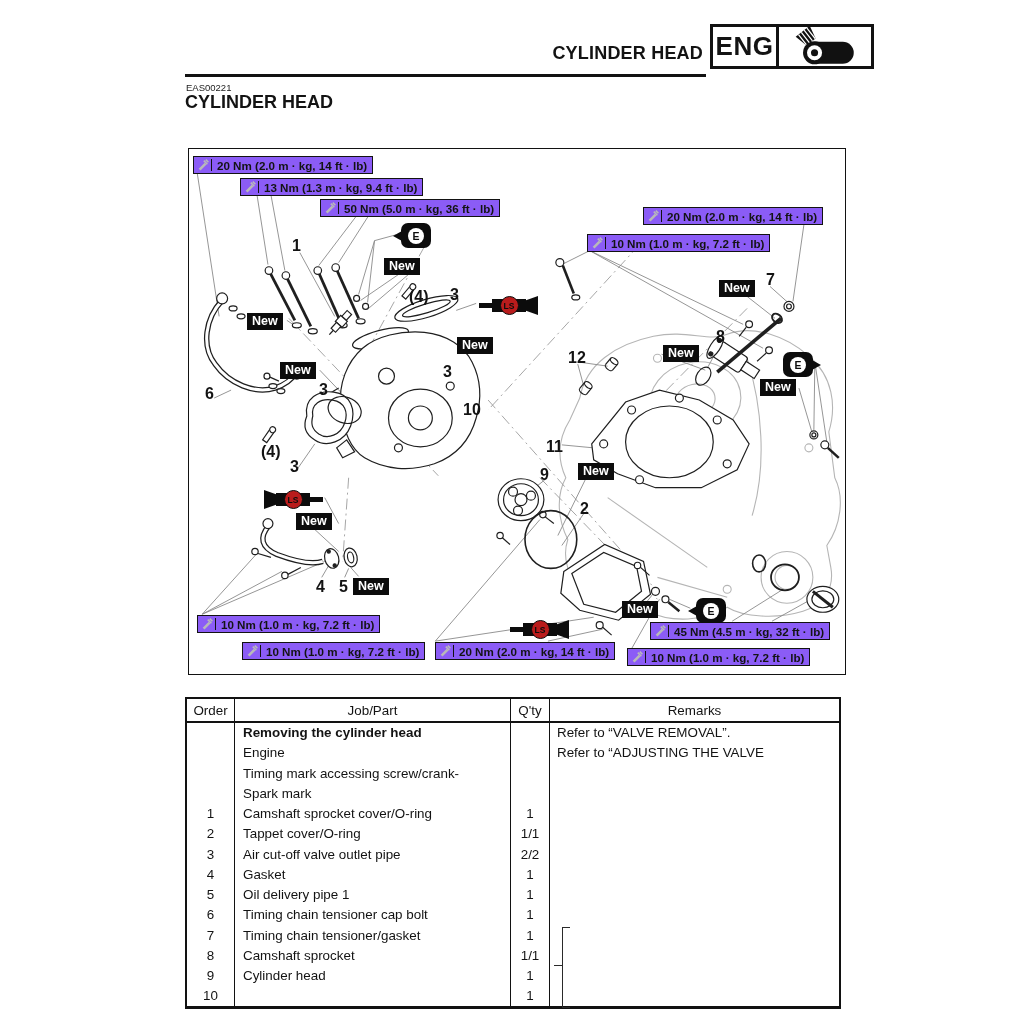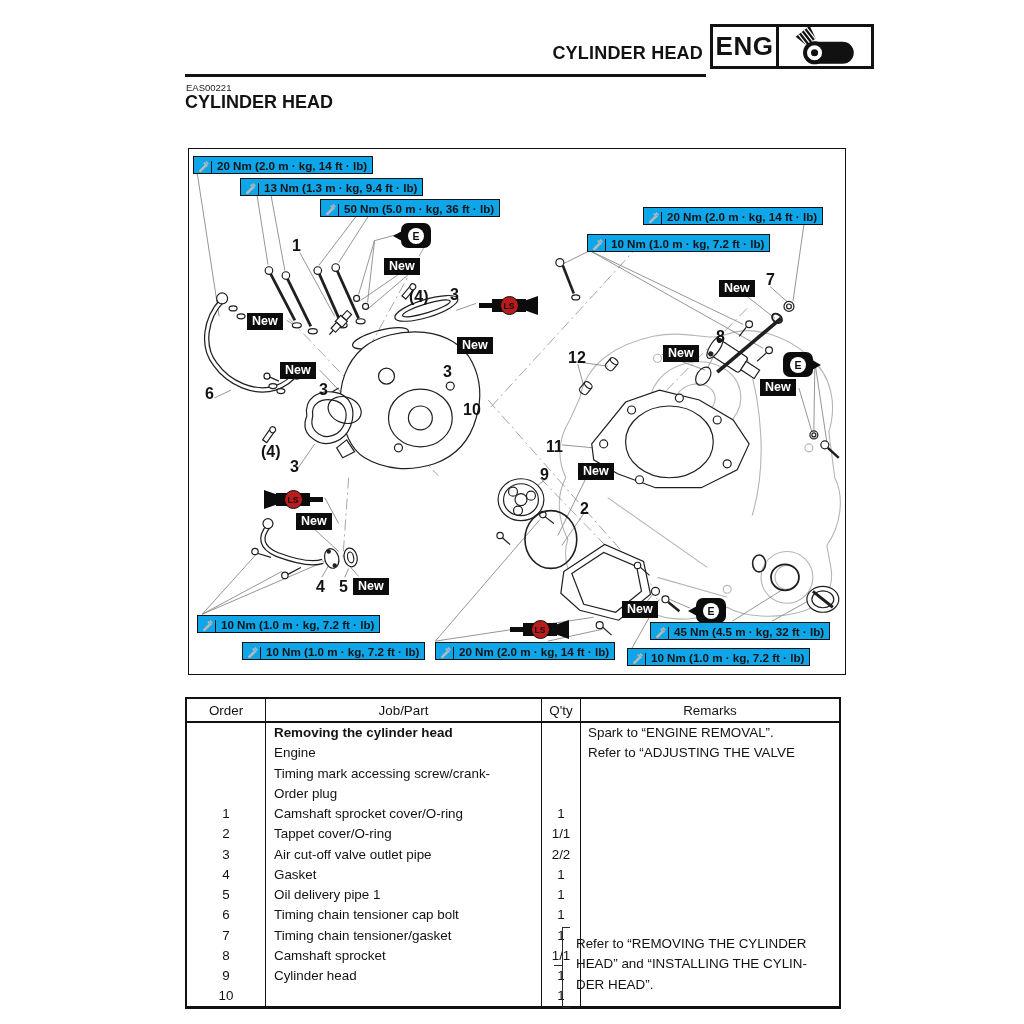--- a/index.html
+++ b/index.html
@@ -16,21 +16,21 @@
              justify-content:center;font-weight:bold;font-size:26px;letter-spacing:.5px}
   #eng-icon{flex:1;display:flex;align-items:center;justify-content:center}
   #sec-code{position:absolute;left:186px;top:82px;font-size:9.5px;color:#222}
   #sec-title{position:absolute;left:185px;top:92px;font-size:18px;font-weight:bold}
 
   
   #diag{position:absolute;left:188px;top:148px;width:658px;height:527px;
         border:1.6px solid #121212;box-sizing:border-box;background:#fff}
   #diag svg.art{position:absolute;left:0;top:0;width:100%;height:100%;z-index:1}
 
-  .tq{position:absolute;display:flex;align-items:flex-end;background:#0ea5e9;
+  .tq{position:absolute;display:flex;align-items:center;background:#8b5cf6;
       border:1.5px solid #121212;height:18px;box-sizing:border-box;z-index:4}
   .tq .wr{width:17px;border-right:1.5px solid #121212;display:flex;align-items:center;justify-content:center}
   .tq .tx{padding:0 5px;font-size:11.6px;font-weight:bold;white-space:nowrap;line-height:15px}
 
   .newb{position:absolute;background:#0c0c0c;color:#fff;font-weight:bold;font-size:12.5px;
         line-height:17px;padding:0 5px;z-index:4}
 
   .co{position:absolute;font-size:16px;font-weight:600;z-index:3;white-space:nowrap}
 
   .eb{position:absolute;width:30px;height:25px;background:#0c0c0c;border-radius:7px;
@@ -53,21 +53,21 @@
   .lsb.nr::before{content:"";position:absolute;right:-13px;top:4px;width:13px;height:5px;background:#0c0c0c}
   .lsb.nr::after{content:"";position:absolute;left:-12px;top:-3px;width:12px;height:19px;background:#0c0c0c;
        clip-path:polygon(0 0,100% 22%,100% 78%,0 100%)}
 
   
   #tbl{position:absolute;left:185px;top:697px;width:656px;height:312px;
        border:2px solid #121212;border-bottom-width:3.5px;box-sizing:border-box;
        font-size:13.4px;background:#fff}
   #tbl .th{height:22px;display:flex;border-bottom:2px solid #121212}
   #tbl .hc{display:flex;align-items:center;justify-content:center;box-sizing:border-box}
-  .w-order{width:79px;border-right:1.5px solid #121212}
+  .w-order{width:48px;border-right:1.5px solid #121212}
   .w-part{width:276px;border-right:1.5px solid #121212}
   .w-qty{width:39px;border-right:1.5px solid #121212}
   .w-rem{flex:1}
   #tbl .tb{position:relative;display:flex;height:calc(100% - 24px)}
   #tbl .bc{box-sizing:border-box}
   .ln{height:20.25px;line-height:20.25px;white-space:nowrap;overflow:visible}
   .col-order .ln{text-align:center}
   .col-part .ln{padding-left:8px}
   .col-qty .ln{text-align:center}
   .col-rem .ln{padding-left:7px}
@@ -526,21 +526,21 @@
       <div class="ln">6</div>
       <div class="ln">7</div>
       <div class="ln">8</div>
       <div class="ln">9</div>
       <div class="ln">10</div>
     </div>
     <div class="bc w-part col-part">
       <div class="ln b">Removing the cylinder head</div>
       <div class="ln">Engine</div>
       <div class="ln">Timing mark accessing screw/crank-</div>
-      <div class="ln">Order plug</div>
+      <div class="ln">Spark mark</div>
       <div class="ln">Camshaft sprocket cover/O-ring</div>
       <div class="ln">Tappet cover/O-ring</div>
       <div class="ln">Air cut-off valve outlet pipe</div>
       <div class="ln">Gasket</div>
       <div class="ln">Oil delivery pipe 1</div>
       <div class="ln">Timing chain tensioner cap bolt</div>
       <div class="ln">Timing chain tensioner/gasket</div>
       <div class="ln">Camshaft sprocket</div>
       <div class="ln">Cylinder head</div>
     </div>
@@ -554,23 +554,18 @@
       <div class="ln">2/2</div>
       <div class="ln">1</div>
       <div class="ln">1</div>
       <div class="ln">1</div>
       <div class="ln">1</div>
       <div class="ln">1/1</div>
       <div class="ln">1</div>
       <div class="ln">1</div>
     </div>
     <div class="bc w-rem col-rem">
-      <div class="ln">Spark to “ENGINE REMOVAL”.</div>
+      <div class="ln">Refer to “VALVE REMOVAL”.</div>
       <div class="ln">Refer to “ADJUSTING THE VALVE</div>
     </div>
     <div class="brk"></div>
-    <div class="brknote">
-      <div>Refer to “REMOVING THE CYLINDER</div>
-      <div>HEAD” and “INSTALLING THE CYLIN-</div>
-      <div>DER HEAD”.</div>
-    </div>
   </div>
 </div>
 
 </body></html>

